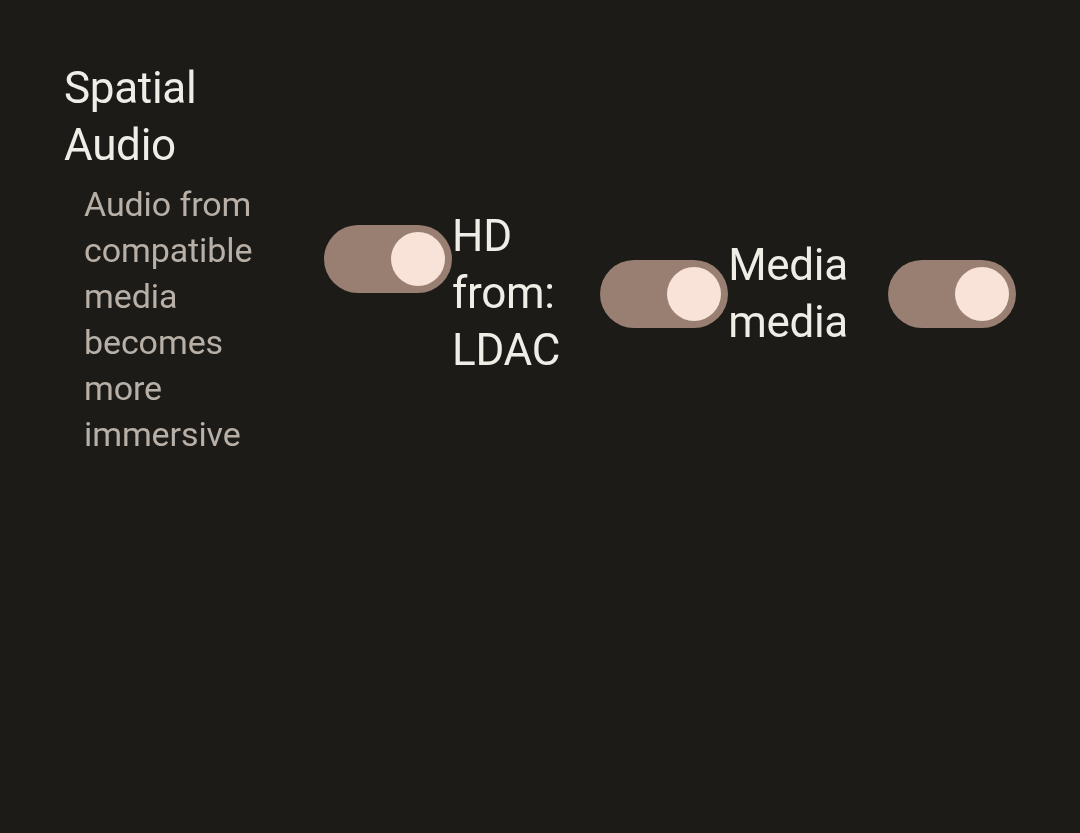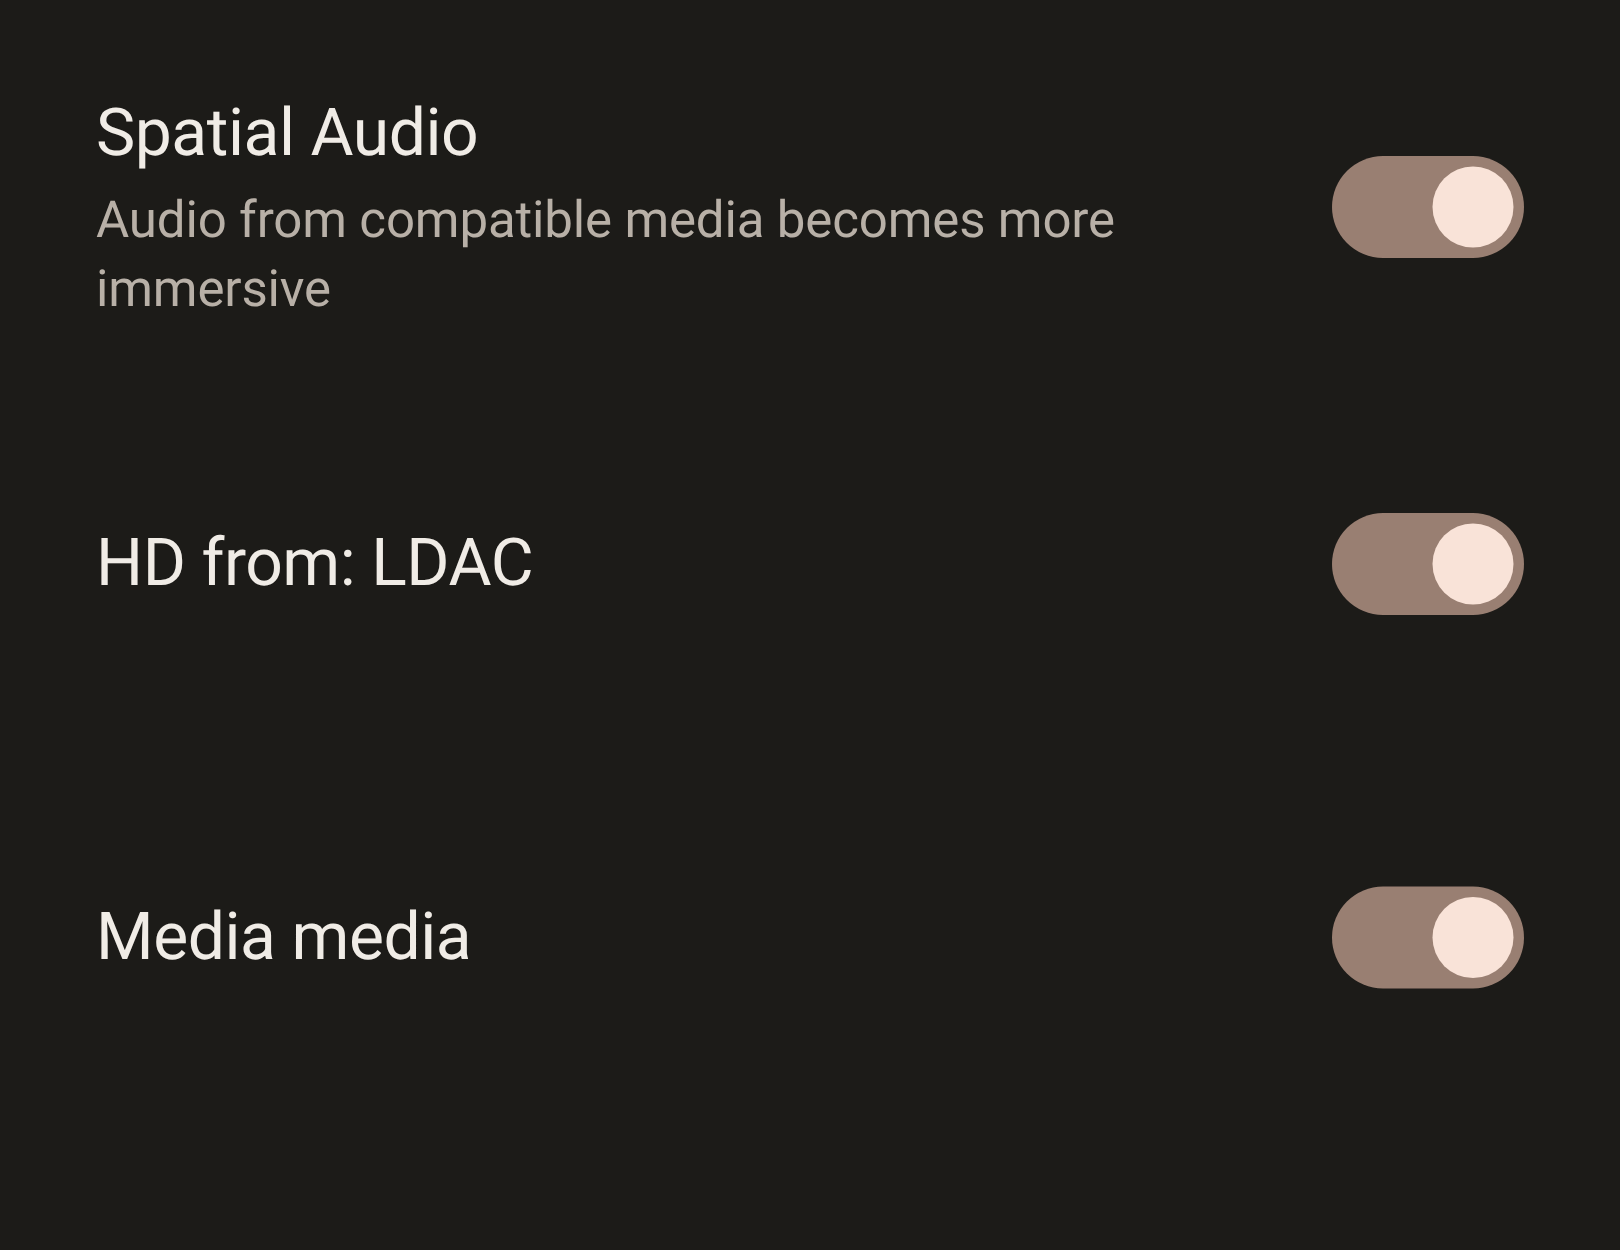--- a/index.html
+++ b/index.html
@@ -9,22 +9,21 @@
     }
     body {
       background-color: #1c1b18;
       font-family: -apple-system, BlinkMacSystemFont, 'Segoe UI', Roboto, sans-serif;
       width: 1080px;
       height: 833px;
       padding: 48px 64px 0 64px;
     }
     .settings-list {
       display: flex;
-      flex-direction: column;
-      gap: 15px;
+      flex-direction: row;
     }
     .setting-row {
       display: flex;
       align-items: center;
       justify-content: space-between;
       padding: 28px 0;
     }
     .setting-row.with-description {
       padding-top: 12px;
       padding-bottom: 22px;
@@ -41,20 +40,21 @@
       line-height: 1.3;
       letter-spacing: -0.3px;
     }
     .setting-description {
       color: #b8b0a7;
       font-size: 34px;
       font-weight: 400;
       line-height: 1.35;
       margin-top: 8px;
       letter-spacing: -0.1px;
+      margin-left: 20px;
     }
     .toggle-switch {
       width: 128px;
       height: 68px;
       background-color: #997f72;
       border-radius: 34px;
       position: relative;
       flex-shrink: 0;
       cursor: pointer;
     }

